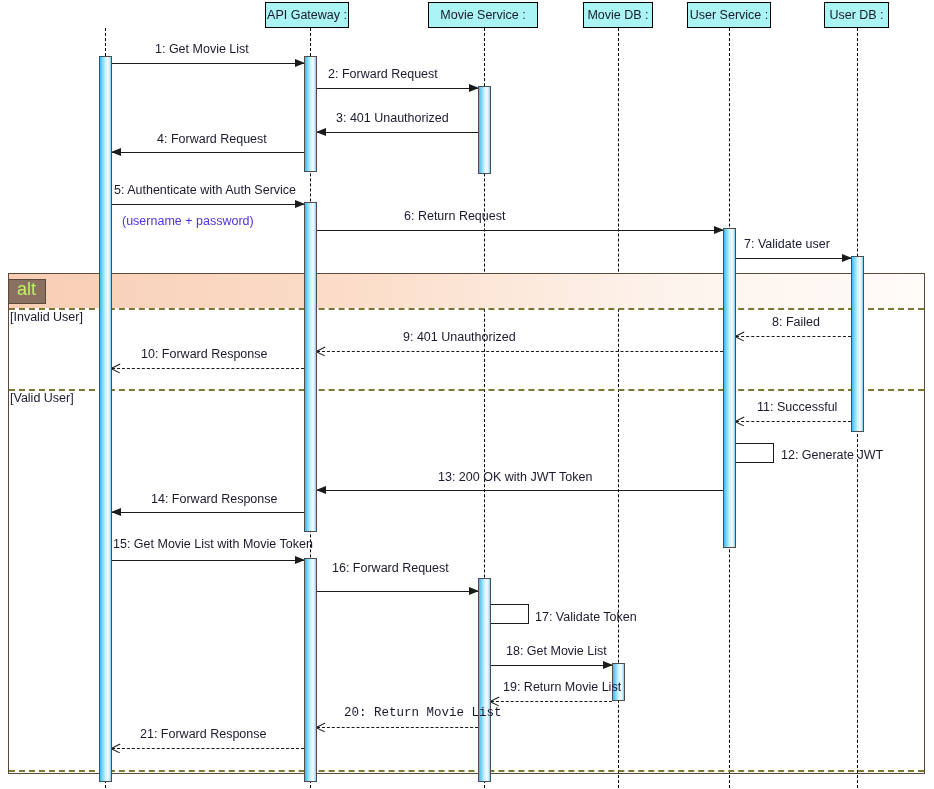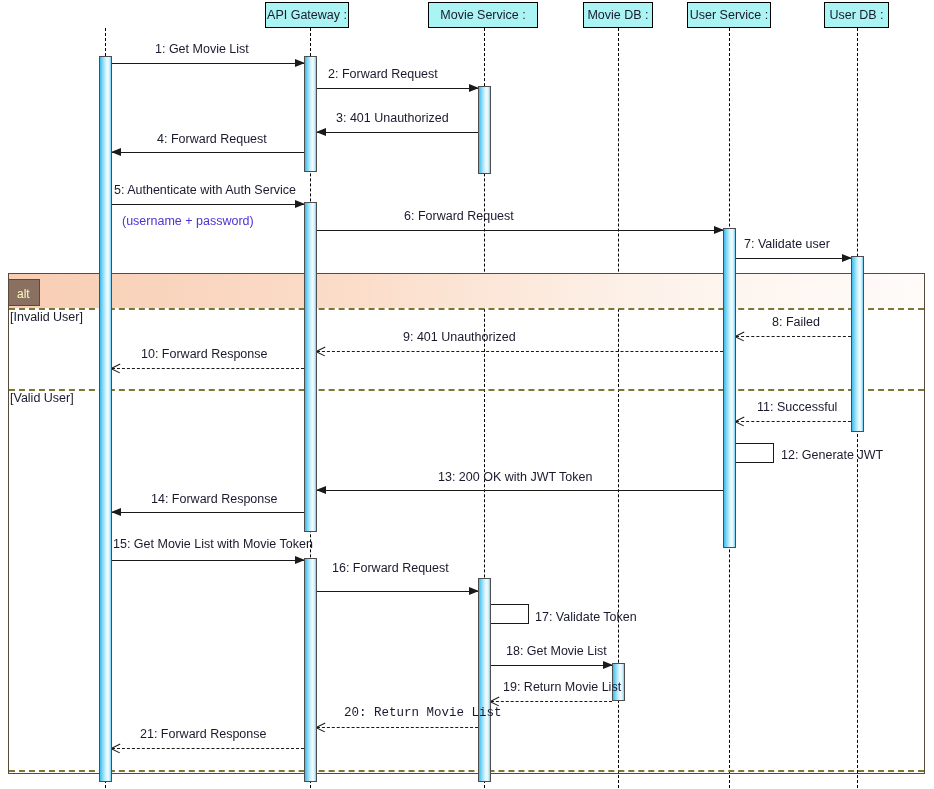--- a/index.html
+++ b/index.html
@@ -151,24 +151,24 @@
     position: absolute;
     box-sizing: border-box;
     background: linear-gradient(to right, #f8cdb4 0%, #fbddc9 38%, #fdf3ec 72%, #fffbf9 100%);
     z-index: 3;
   }
   .fragment-tab {
     position: absolute;
     box-sizing: border-box;
     background: #8a7060;
     border: 1px solid #5a4a3a;
-    color: #fef9c3;
-    font-size: 12px;
+    color: #bef264;
+    font-size: 18px;
     line-height: 1;
-    padding: 8px 9px 5px 8px;
+    padding: 0 9px 5px 8px;
     z-index: 8;
   }
   .fragment-divider {
     position: absolute;
     height: 0;
     border-top: 2px dashed #7d7635;
     z-index: 3;
   }
   .guard {
     position: absolute;
@@ -246,21 +246,21 @@
     <div class="line"></div>
       <div class="head-solid"></div>
   </div>
   <div class="msg-label" style="left:114px; top:184px;">5: Authenticate with Auth Service</div>
   <div class="msg-label accent" style="left:122px; top:215px;">(username + password)</div>
 
   <div class="msg to-right" style="left:317px; top:230px; width:406px;">
     <div class="line"></div>
       <div class="head-solid"></div>
   </div>
-  <div class="msg-label" style="left:404px; top:210px;">6: Forward Request</div>
+  <div class="msg-label" style="left:404px; top:210px;">6: Return Request</div>
 
   <div class="msg to-right" style="left:736px; top:258px; width:115px;">
     <div class="line"></div>
       <div class="head-solid"></div>
   </div>
   <div class="msg-label" style="left:744px; top:238px;">7: Validate user</div>
 
   <div class="msg to-left dashed" style="left:736px; top:336px; width:115px;">
     <div class="line"></div>
       <div class="head-open"></div>

